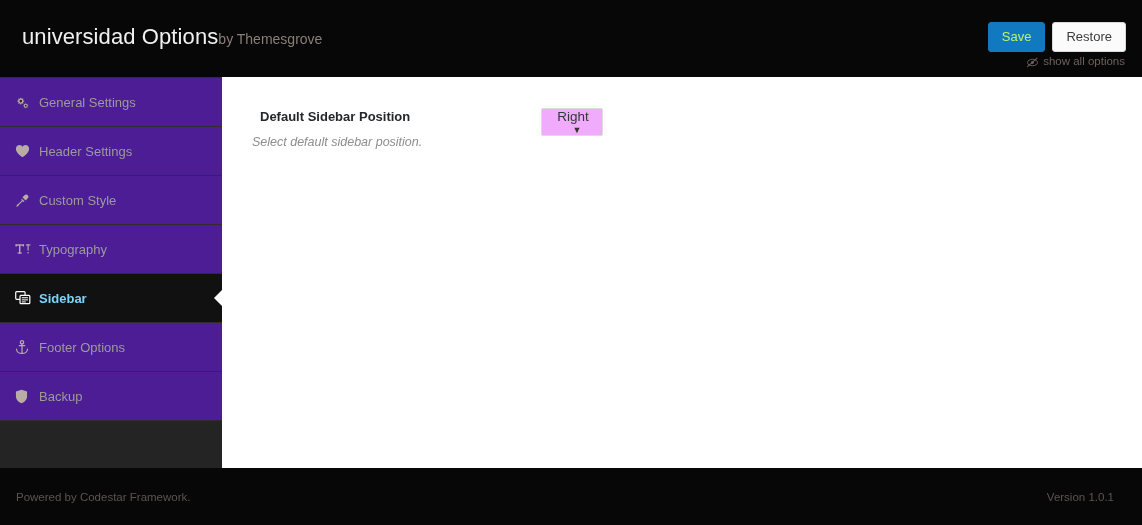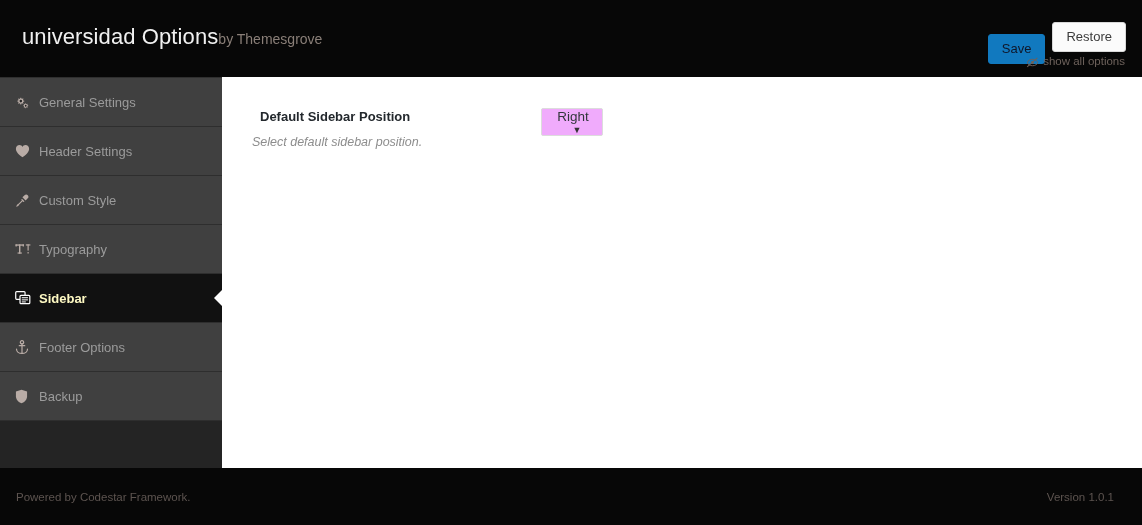--- a/index.html
+++ b/index.html
@@ -63,23 +63,22 @@
     cursor: pointer;
     border: 1px solid transparent;
     box-sizing: border-box;
     height: 30px;
     display: inline-flex;
     align-items: center;
     justify-content: center;
   }
   .btn-save {
     background: #1179bf;
-    color: #0f172a;
+    color: #bef264;
     border-color: #1179bf;
-    margin-top: 12px;
   }
   .btn-restore {
     background: #fbfbfb;
     color: #3c3c3c;
     border-color: #d8d8d8;
   }
   .show-all {
     position: absolute;
     right: 17px;
     top: 55px;
@@ -121,37 +120,37 @@
     position: relative;
     height: 49px;
     display: flex;
     align-items: center;
     padding-left: 15px;
     box-sizing: border-box;
     border-bottom: 1px solid #2e2e2e;
     color: #9b9b9b;
     font-size: 13px;
     cursor: pointer;
-    background: #404040;
+    background: #4c1d95;
   }
   .nav-item .nav-icon {
     width: 22px;
     min-width: 22px;
     display: inline-flex;
     align-items: center;
     justify-content: flex-start;
     color: #b9aca6;
   }
   .nav-item .nav-label {
     margin-left: 2px;
     white-space: nowrap;
   }
   .nav-item.active {
     background: #111111;
-    color: #fef9c3;
+    color: #7dd3fc;
     font-weight: bold;
   }
   .nav-item.active .nav-icon { color: #ffffff; }
   .nav-arrow {
     position: absolute;
     right: 0;
     top: 50%;
     transform: translateY(-50%);
     width: 0; height: 0;
     border-top: 8px solid transparent;

